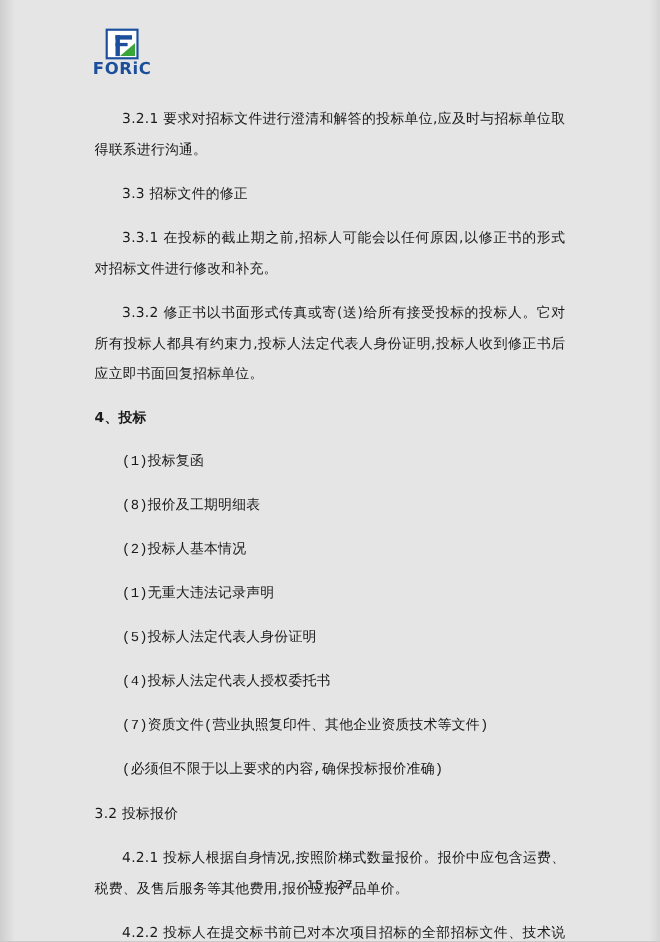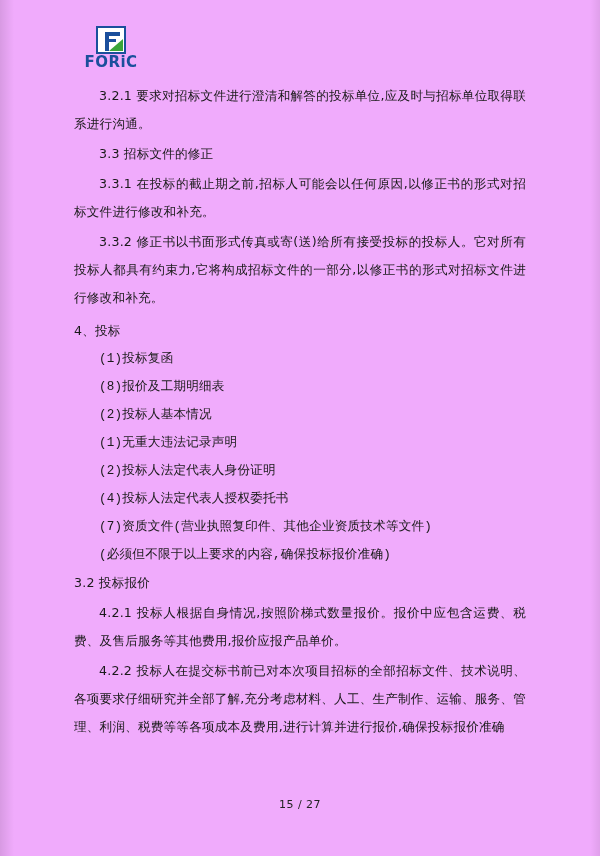--- a/index.html
+++ b/index.html
@@ -4,21 +4,21 @@
 <style>
   html, body {
     margin: 0;
     padding: 0;
     background: #b8b8b8;
   }
   #page {
     position: relative;
     width: 600px;
     height: 856px;
-    background: #f0abfc;
+    background: #e5e5e5;
     margin: 0 auto;
     overflow: hidden;
     font-family: "DejaVu Sans", "Liberation Sans", sans-serif;
     color: #1a1a1a;
     box-sizing: border-box;
   }
   
   #page::before {
     content: "";
     position: absolute;
@@ -101,27 +101,27 @@
     position: absolute;
     left: 74px;
     top: 82px;
     width: 452px;
   }
   .p {
     font-size: 12.6px;
     line-height: 28px;
     text-align: justify;
     text-justify: inter-ideograph;
-    margin: 0;
+    margin: 12px;
     letter-spacing: 0.2px;
   }
   .indent2 { text-indent: 25px; }
   .indent1 { text-indent: 0px; }
   .indent-list { text-indent: 25px; font-family: Liberation Mono, monospace; }
-  .bold { font-weight: normal; }
+  .bold { font-weight: bold; }
   .gap-sm { margin-top: 2px; }
   .gap-md { margin-top: 5px; }
 
   
   .footer {
     position: absolute;
     left: 0;
     right: 0;
     top: 798px;
     text-align: center;
@@ -143,27 +143,27 @@
       <div class="bar-h2"></div>
       <div class="swoosh"></div>
     </div>
     <div class="logo-text">FORiC</div>
   </div>
 
   <div class="doc-body">
     <p class="p indent2">3.2.1 要求对招标文件进行澄清和解答的投标单位,应及时与招标单位取得联系进行沟通。</p>
     <p class="p indent2 gap-sm">3.3 招标文件的修正</p>
     <p class="p indent2 gap-sm">3.3.1 在投标的截止期之前,招标人可能会以任何原因,以修正书的形式对招标文件进行修改和补充。</p>
-    <p class="p indent2 gap-sm">3.3.2 修正书以书面形式传真或寄(送)给所有接受投标的投标人。它对所有投标人都具有约束力,它将构成招标文件的一部分,以修正书的形式对招标文件进行修改和补充。</p>
+    <p class="p indent2 gap-sm">3.3.2 修正书以书面形式传真或寄(送)给所有接受投标的投标人。它对所有投标人都具有约束力,投标人法定代表人身份证明,投标人收到修正书后应立即书面回复招标单位。</p>
     <p class="p indent1 bold gap-md">4、投标</p>
     <p class="p indent-list">(1)投标复函</p>
     <p class="p indent-list">(8)报价及工期明细表</p>
     <p class="p indent-list">(2)投标人基本情况</p>
     <p class="p indent-list">(1)无重大违法记录声明</p>
-    <p class="p indent-list">(2)投标人法定代表人身份证明</p>
+    <p class="p indent-list">(5)投标人法定代表人身份证明</p>
     <p class="p indent-list">(4)投标人法定代表人授权委托书</p>
     <p class="p indent-list">(7)资质文件(营业执照复印件、其他企业资质技术等文件)</p>
     <p class="p indent-list">(必须但不限于以上要求的内容,确保投标报价准确)</p>
     <p class="p indent1">3.2 投标报价</p>
     <p class="p indent2 gap-sm">4.2.1 投标人根据自身情况,按照阶梯式数量报价。报价中应包含运费、税费、及售后服务等其他费用,报价应报产品单价。</p>
     <p class="p indent2 gap-sm">4.2.2 投标人在提交标书前已对本次项目招标的全部招标文件、技术说明、各项要求仔细研究并全部了解,充分考虑材料、人工、生产制作、运输、服务、管理、利润、税费等等各项成本及费用,进行计算并进行报价,确保投标报价准确</p>
   </div>
 
   <div class="footer">15 / 27</div>
 

